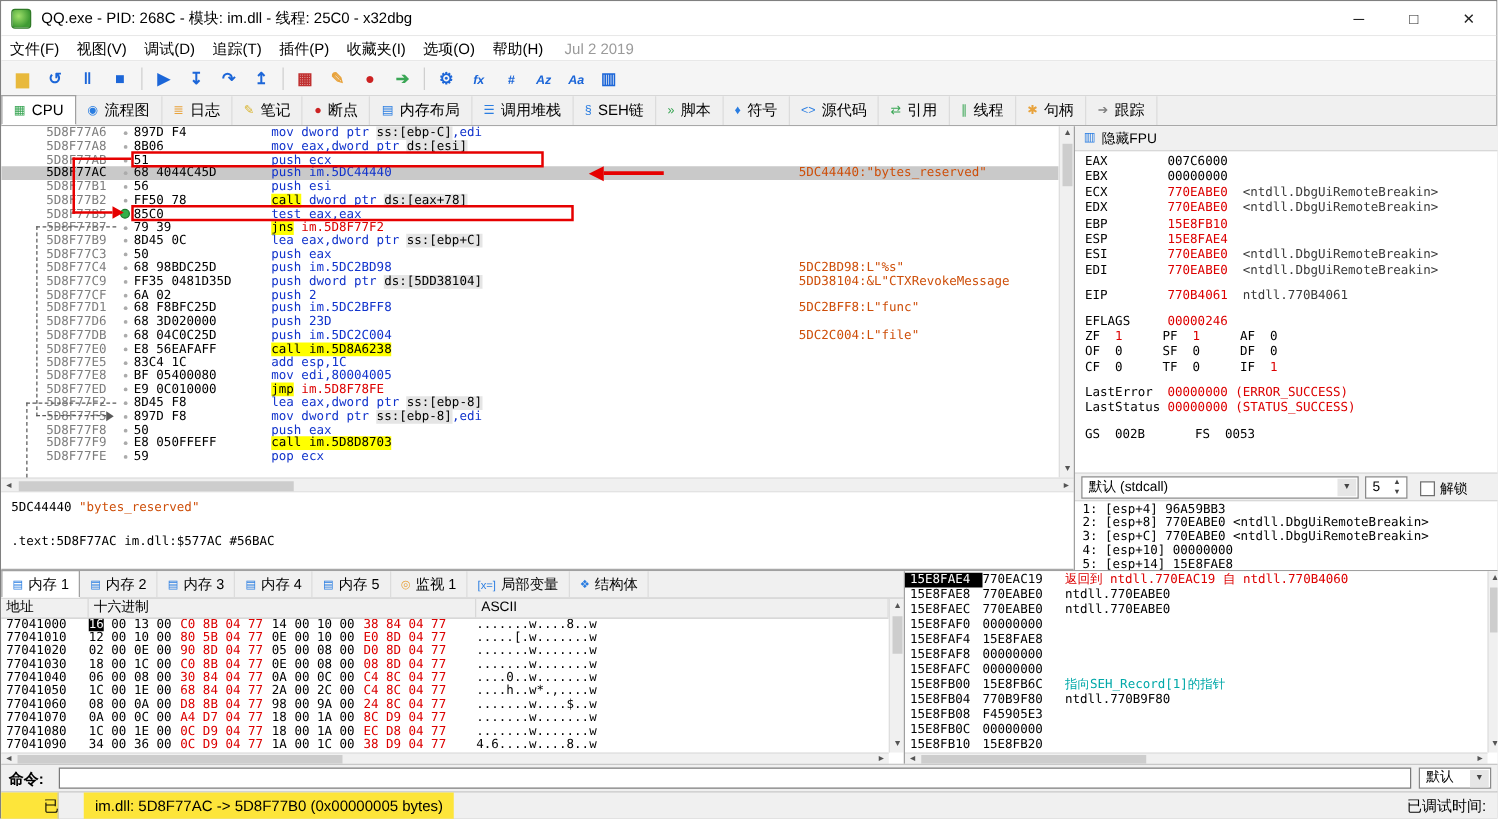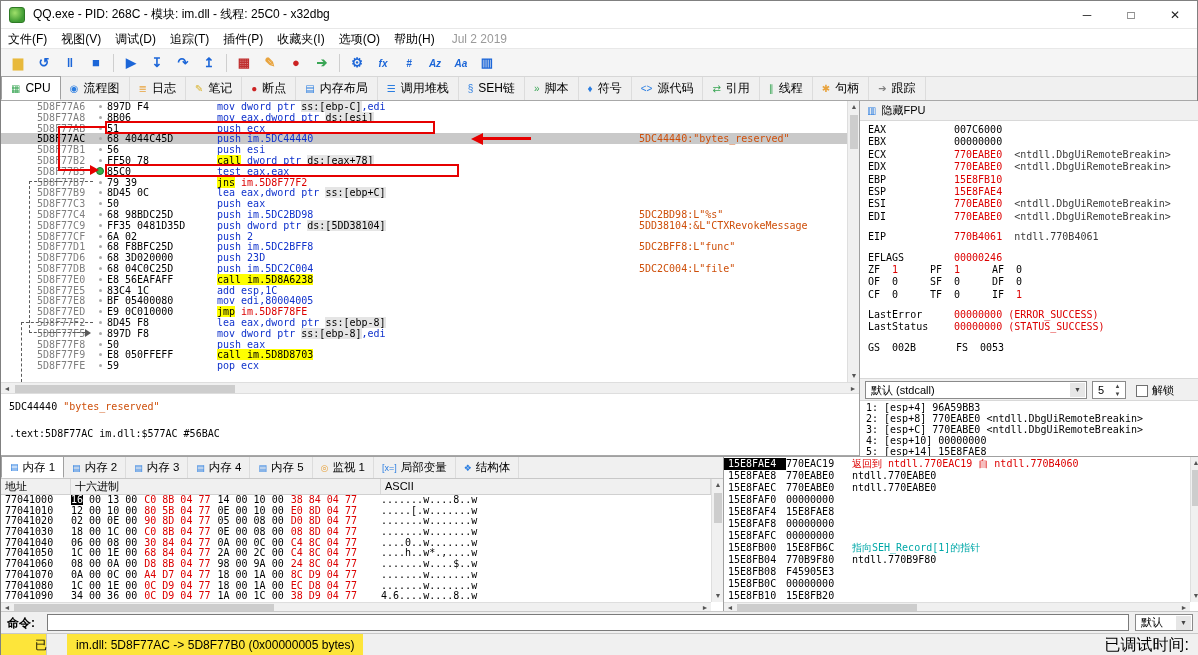--- a/index.html
+++ b/index.html
@@ -85,21 +85,21 @@
 #infobox .l1{margin-bottom:16px;}
 #infobox .str{color:#ce4f0a;}
 
 
 #regpanel{position:absolute;left:858px;top:100px;width:340px;height:355px;background:#fff;border-left:1px solid #a0a0a0;}
 #fpu-btn{position:absolute;left:0;top:0;width:339px;height:20px;background:#f0f0f0;border-bottom:1px solid #d8d8d8;display:flex;align-items:center;padding-left:7px;font-size:11px;}
 #fpu-btn .ic{color:#2a7de1;font-size:10px;margin-right:5px;}
 #reg-rows{position:absolute;left:0;top:23px;width:339px;font-family:"DejaVu Sans Mono",monospace;font-size:10px;white-space:pre;}
 .rrow{height:12.4px;line-height:12.4px;display:flex;}
 .rgap{height:8px;}
-.rname{width:94px;padding-left:8px;flex:none;}
+.rname{width:74px;padding-left:8px;flex:none;}
 .rval{flex:none;}
 .red{color:#dc0000;}
 .rnote{margin-left:12px;color:#3a3a3a;}
 .flags{padding-left:8px;}
 .fname{width:24px;flex:none;}
 .fval{width:16px;flex:none;margin-right:22px;}
 .fval.wide{width:42px;}
 #calling-row{position:absolute;left:0;top:277px;width:339px;height:23px;background:#f0f0f0;border-top:1px solid #d8d8d8;border-bottom:1px solid #d8d8d8;}
 #cc-combo{position:absolute;left:5px;top:2px;width:222px;height:18px;border:1px solid #8a8a8a;background:#fff;font-size:11px;line-height:16px;padding-left:5px;}
 #cc-combo .arrow,#cmd-combo .arrow{position:absolute;right:1px;top:1px;width:15px;height:14px;background:#e6e6e6;font-size:7px;text-align:center;line-height:14px;color:#444;}
@@ -153,21 +153,21 @@
 
 #cmdbar{position:absolute;left:0;top:610px;width:1198px;height:22px;background:#f0f0f0;border-top:1px solid #c8c8c8;}
 #cmd-label{position:absolute;left:6px;top:3px;font-size:12px;font-weight:bold;}
 #cmd-input{position:absolute;left:46px;top:2px;width:1082px;height:17px;border:1px solid #7a7a7a;background:#fff;font-family:"DejaVu Sans Mono",monospace;font-size:11px;padding:0 3px;}
 #cmd-combo{position:absolute;right:6px;top:2px;width:58px;height:17px;border:1px solid #8a8a8a;background:#fff;font-size:11px;line-height:15px;padding-left:5px;}
 
 
 #statusbar{position:absolute;left:0;top:632px;width:1198px;height:23px;background:#f0f0f0;border-top:1px solid #c8c8c8;}
 #status-badge{position:absolute;left:0;top:0;width:46px;height:22px;background:#fde53a;border-right:1px solid #c8c8c8;text-align:center;line-height:22px;font-size:12px;padding-left:34px;}
 #status-msg{position:absolute;left:66px;top:0;height:22px;background:#fde53a;line-height:22px;padding:0 9px;font-size:12px;white-space:nowrap;}
-#status-right{position:absolute;right:10px;top:0;line-height:22px;font-size:16px;color:#000;}
+#status-right{position:absolute;right:10px;top:0;line-height:22px;font-size:12px;color:#000;}
 </style>
 </head>
 <body>
 
 <div id="win">
 
   <div id="titlebar">
     <span id="app-icon"></span>
     <span id="title-text">QQ.exe - PID: 268C - 模块: im.dll - 线程: 25C0 - x32dbg</span>
     <span id="win-controls">

